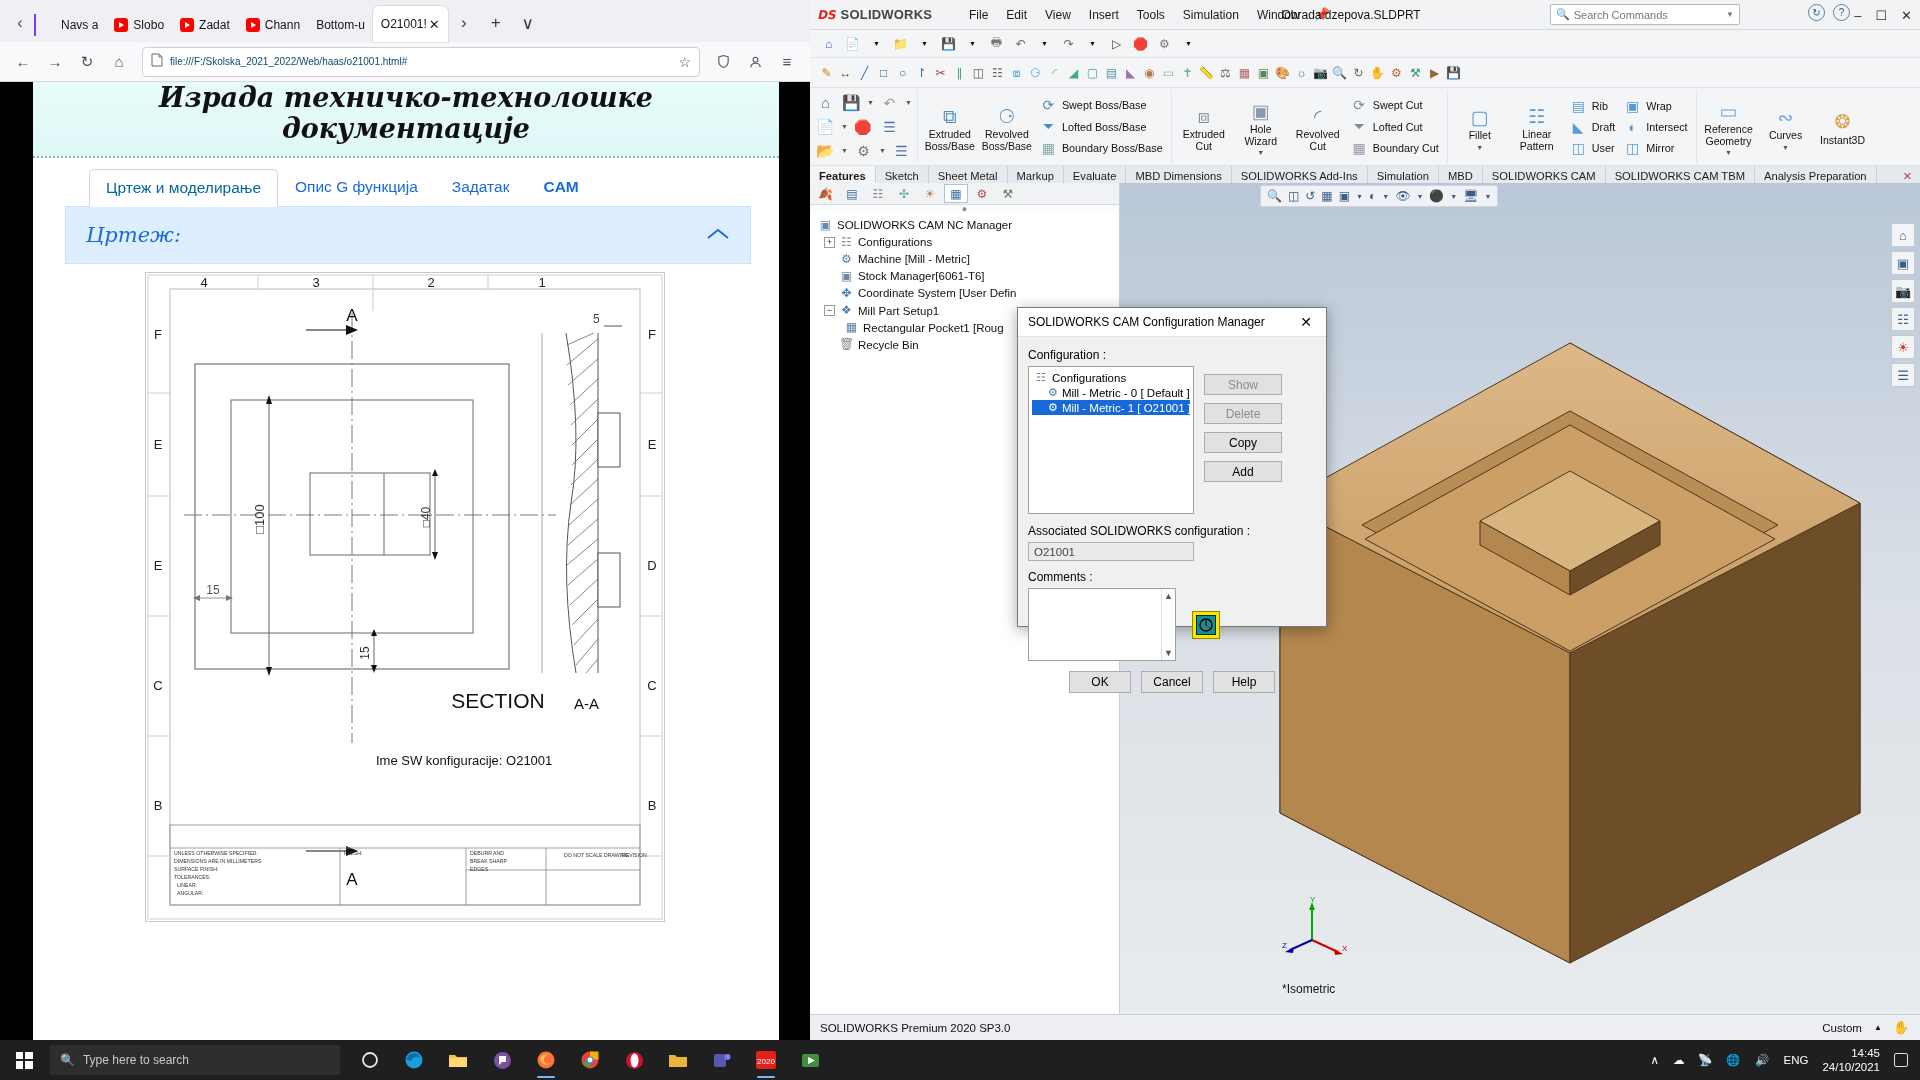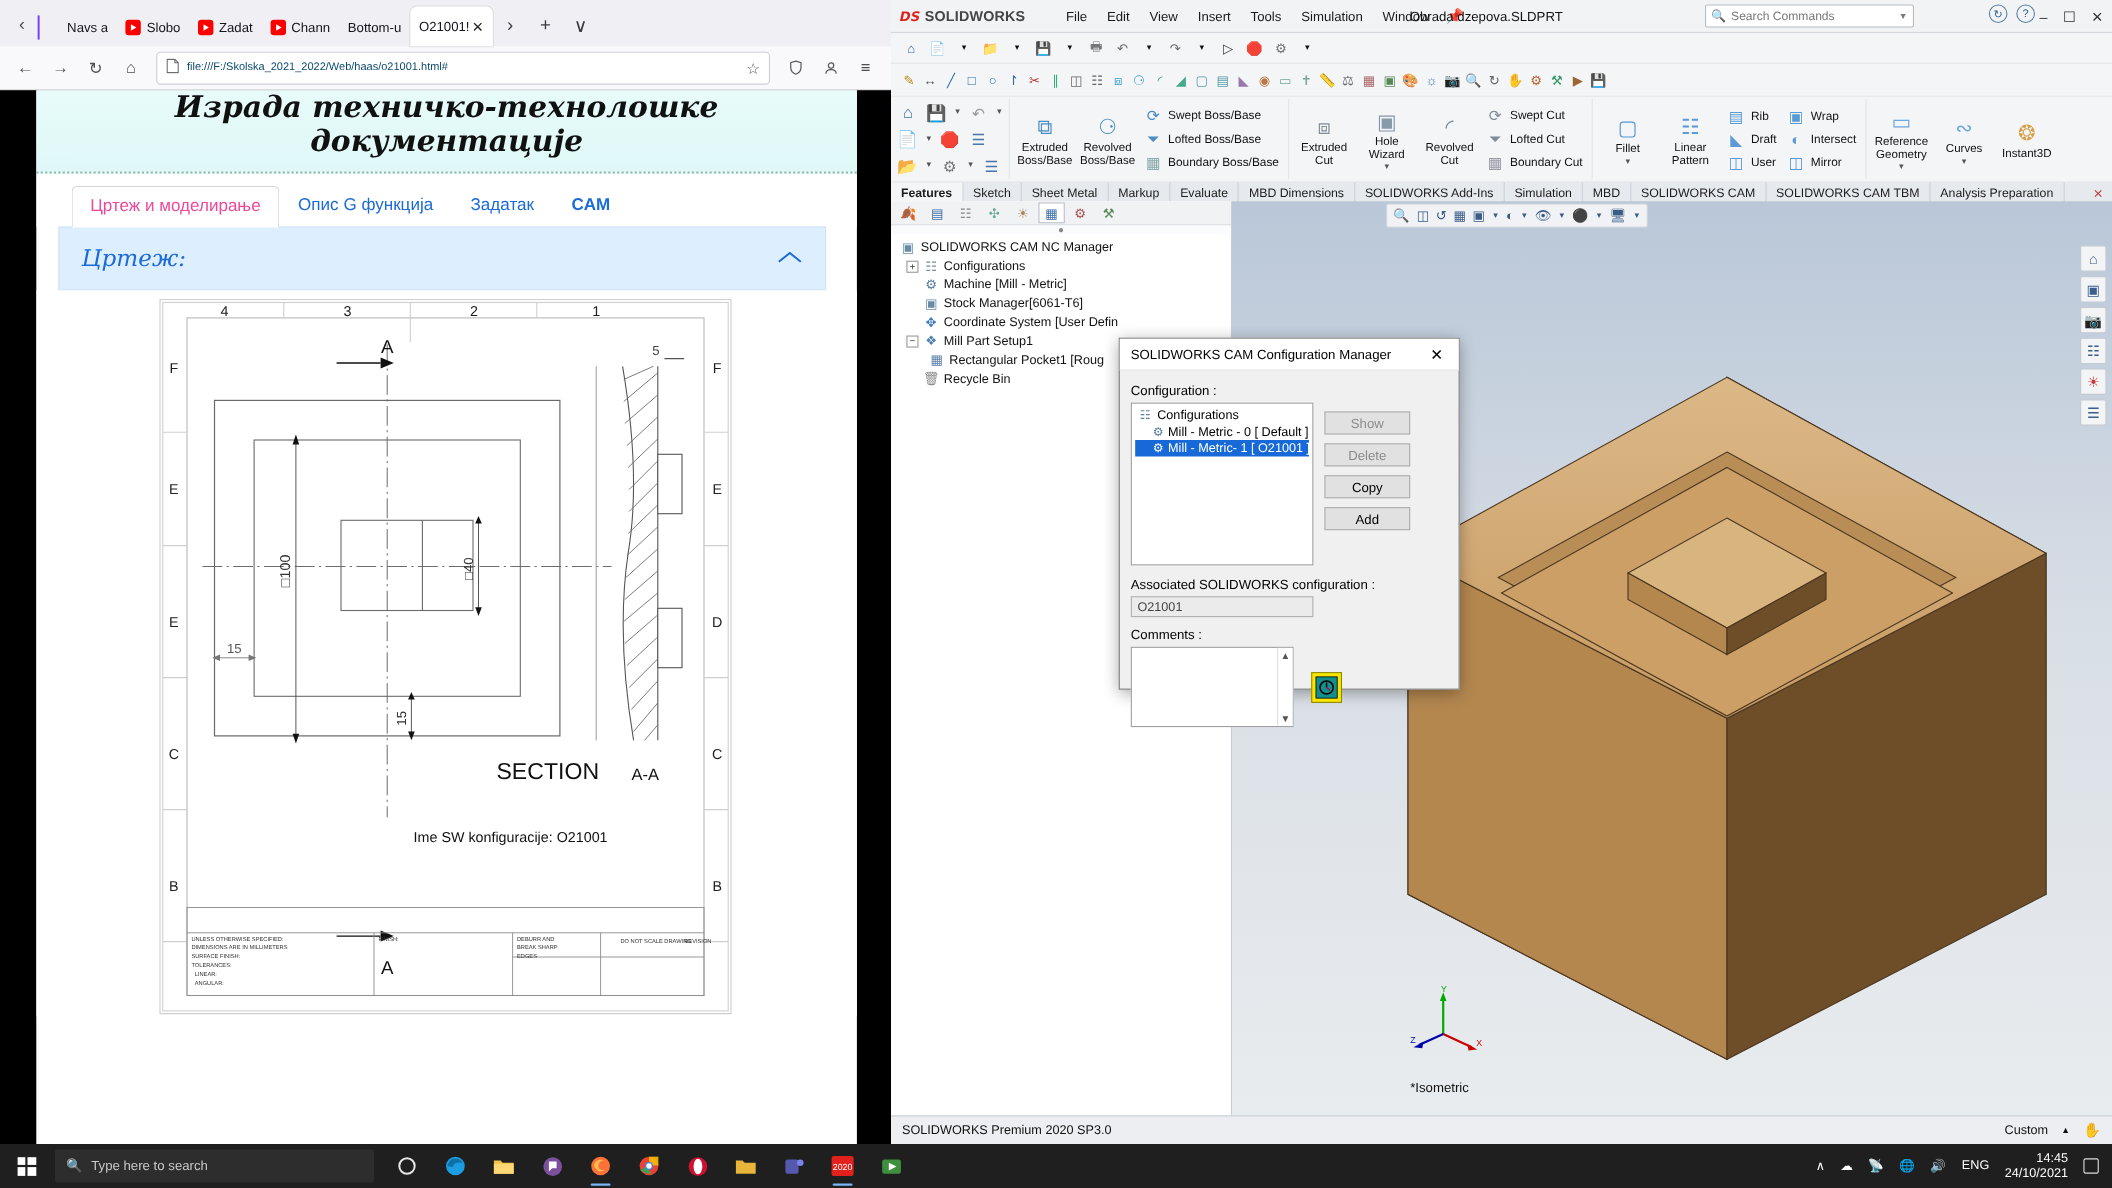--- a/index.html
+++ b/index.html
@@ -77,23 +77,23 @@
   }
   .wp-title {
     font-family: "DejaVu Serif", serif; font-style: italic; font-weight: 700;
     font-size: 27px; color: #111;
   }
   .wp-tabs { display: flex; align-items: flex-end; padding: 10px 0 0 32px; background: #fff; }
   .wp-tab {
     padding: 9px 16px; font-size: 15.5px; color: #1a6bd6; cursor: pointer;
     border: 1px solid transparent; border-radius: 5px 5px 0 0; white-space: nowrap;
   }
-  .wp-tab.active { color:#ec4899; background:#fff; border-color:#d5d5d5; border-bottom-color:#fff; position:relative; top:1px;}
+  .wp-tab.active { color:#0369a1; background:#fff; border-color:#d5d5d5; border-bottom-color:#fff; position:relative; top:1px;margin-left:24px;}
   .wp-tab.bold { font-weight: 700; }
-  .wp-panelwrap { padding: 0 28px 0 20px; }
+  .wp-panelwrap { padding: 0 28px 0 32px; }
   .wp-accordion {
     background: #ddeeff; border: 1px solid #cfe1f5; padding: 16px 20px;
     display: flex; align-items: center; justify-content: space-between;
   }
   .wp-accordion .atitle {
     font-family: "DejaVu Serif", serif; font-style: italic; font-size: 21px; color: #1a6bd6;
   }
   .wp-chev { color: #1a6bd6; font-size: 18px; }
 
   
@@ -954,20 +954,25 @@
         </div>
         <div class="clockbtn">
           <svg width="20" height="20" viewBox="0 0 20 20">
               <rect x="0" y="0" width="20" height="20" fill="#138f8f" stroke="#000" stroke-width="1.4"></rect>
               <circle cx="10" cy="10" r="6" fill="none" stroke="#000" stroke-width="1.4"></circle>
               <line x1="10" y1="10" x2="10" y2="5.5" stroke="#000" stroke-width="1.3"></line>
               <line x1="10" y1="10" x2="13" y2="12.5" stroke="#b04" stroke-width="1.3"></line>
             </svg>
         </div>
       </div>
+      <div class="dlg-foot">
+        <div class="fbtn">OK</div>
+        <div class="fbtn">Cancel</div>
+        <div class="fbtn">Help</div>
+      </div>
     </div>
   </div>
 
   <div id="taskbar">
     <div class="tb-start">
       <span class="winlogo">
           <i></i>
           <i></i>
           <i></i>
           <i></i>

